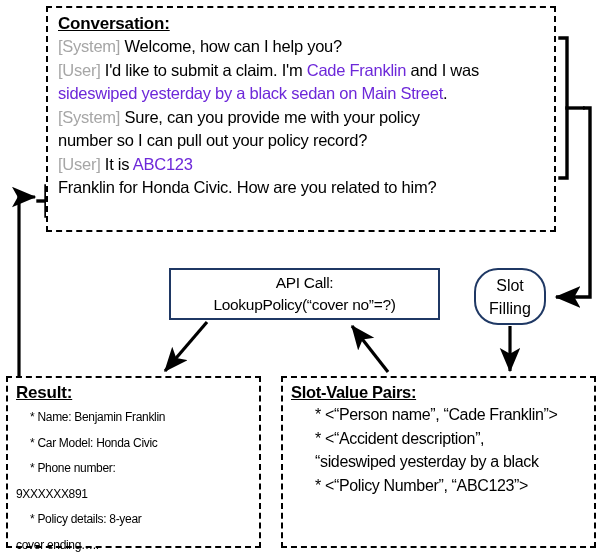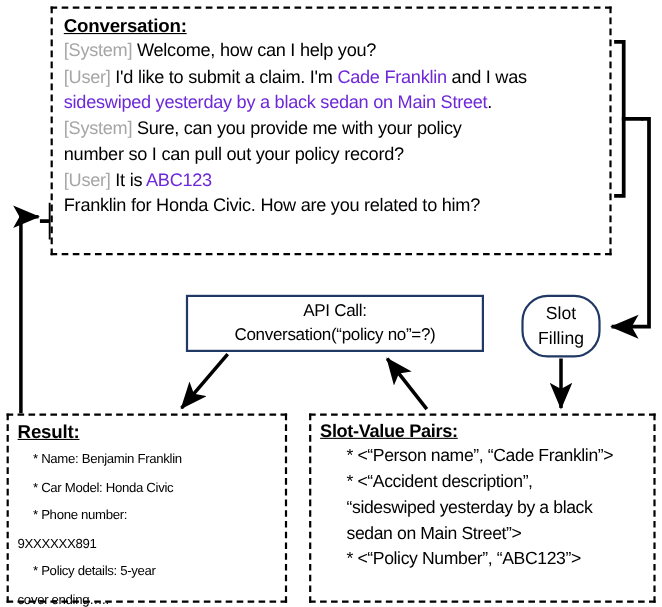--- a/index.html
+++ b/index.html
@@ -143,42 +143,41 @@
 
 
     <div class="conv-line">
       <span>Franklin for Honda Civic. How are you related to him?</span>
     </div>
   </div>
 </div>
 
 <div class="solid-box" id="api-call">
   <div class="api-line">API Call:</div>
-  <div class="api-line">Conversation(“policy no”=?)</div>
+  <div class="api-line">LookupPolicy(“cover no”=?)</div>
 </div>
 
 <div class="solid-box" id="slot-filling">
   <div class="sf-line">Slot</div>
   <div class="sf-line">Filling</div>
 </div>
 
 <div class="dashed-box" id="result">
   <div class="res-inner">
     <div class="res-title">Result:</div>
     <div class="res-line indent">* Name: Benjamin Franklin</div>
     <div class="res-line indent">* Car Model: Honda Civic</div>
     <div class="res-line indent">* Phone number:</div>
     <div class="res-line">9XXXXXX891</div>
-    <div class="res-line indent">* Policy details: 5-year</div>
+    <div class="res-line indent">* Policy details: 8-year</div>
     <div class="res-line">cover ending…..</div>
   </div>
 </div>
 
 <div class="dashed-box" id="slot-pairs">
   <div class="svp-inner">
     <div class="svp-title">Slot-Value Pairs:</div>
     <div class="svp-line">* &lt;“Person name”, “Cade Franklin”&gt;</div>
     <div class="svp-line">* &lt;“Accident description”,</div>
     <div class="svp-line">“sideswiped yesterday by a black</div>
-    <div class="svp-line">sedan on Main Street”&gt;</div>
     <div class="svp-line">* &lt;“Policy Number”, “ABC123”&gt;</div>
   </div>
 </div>
 
 </body></html>

